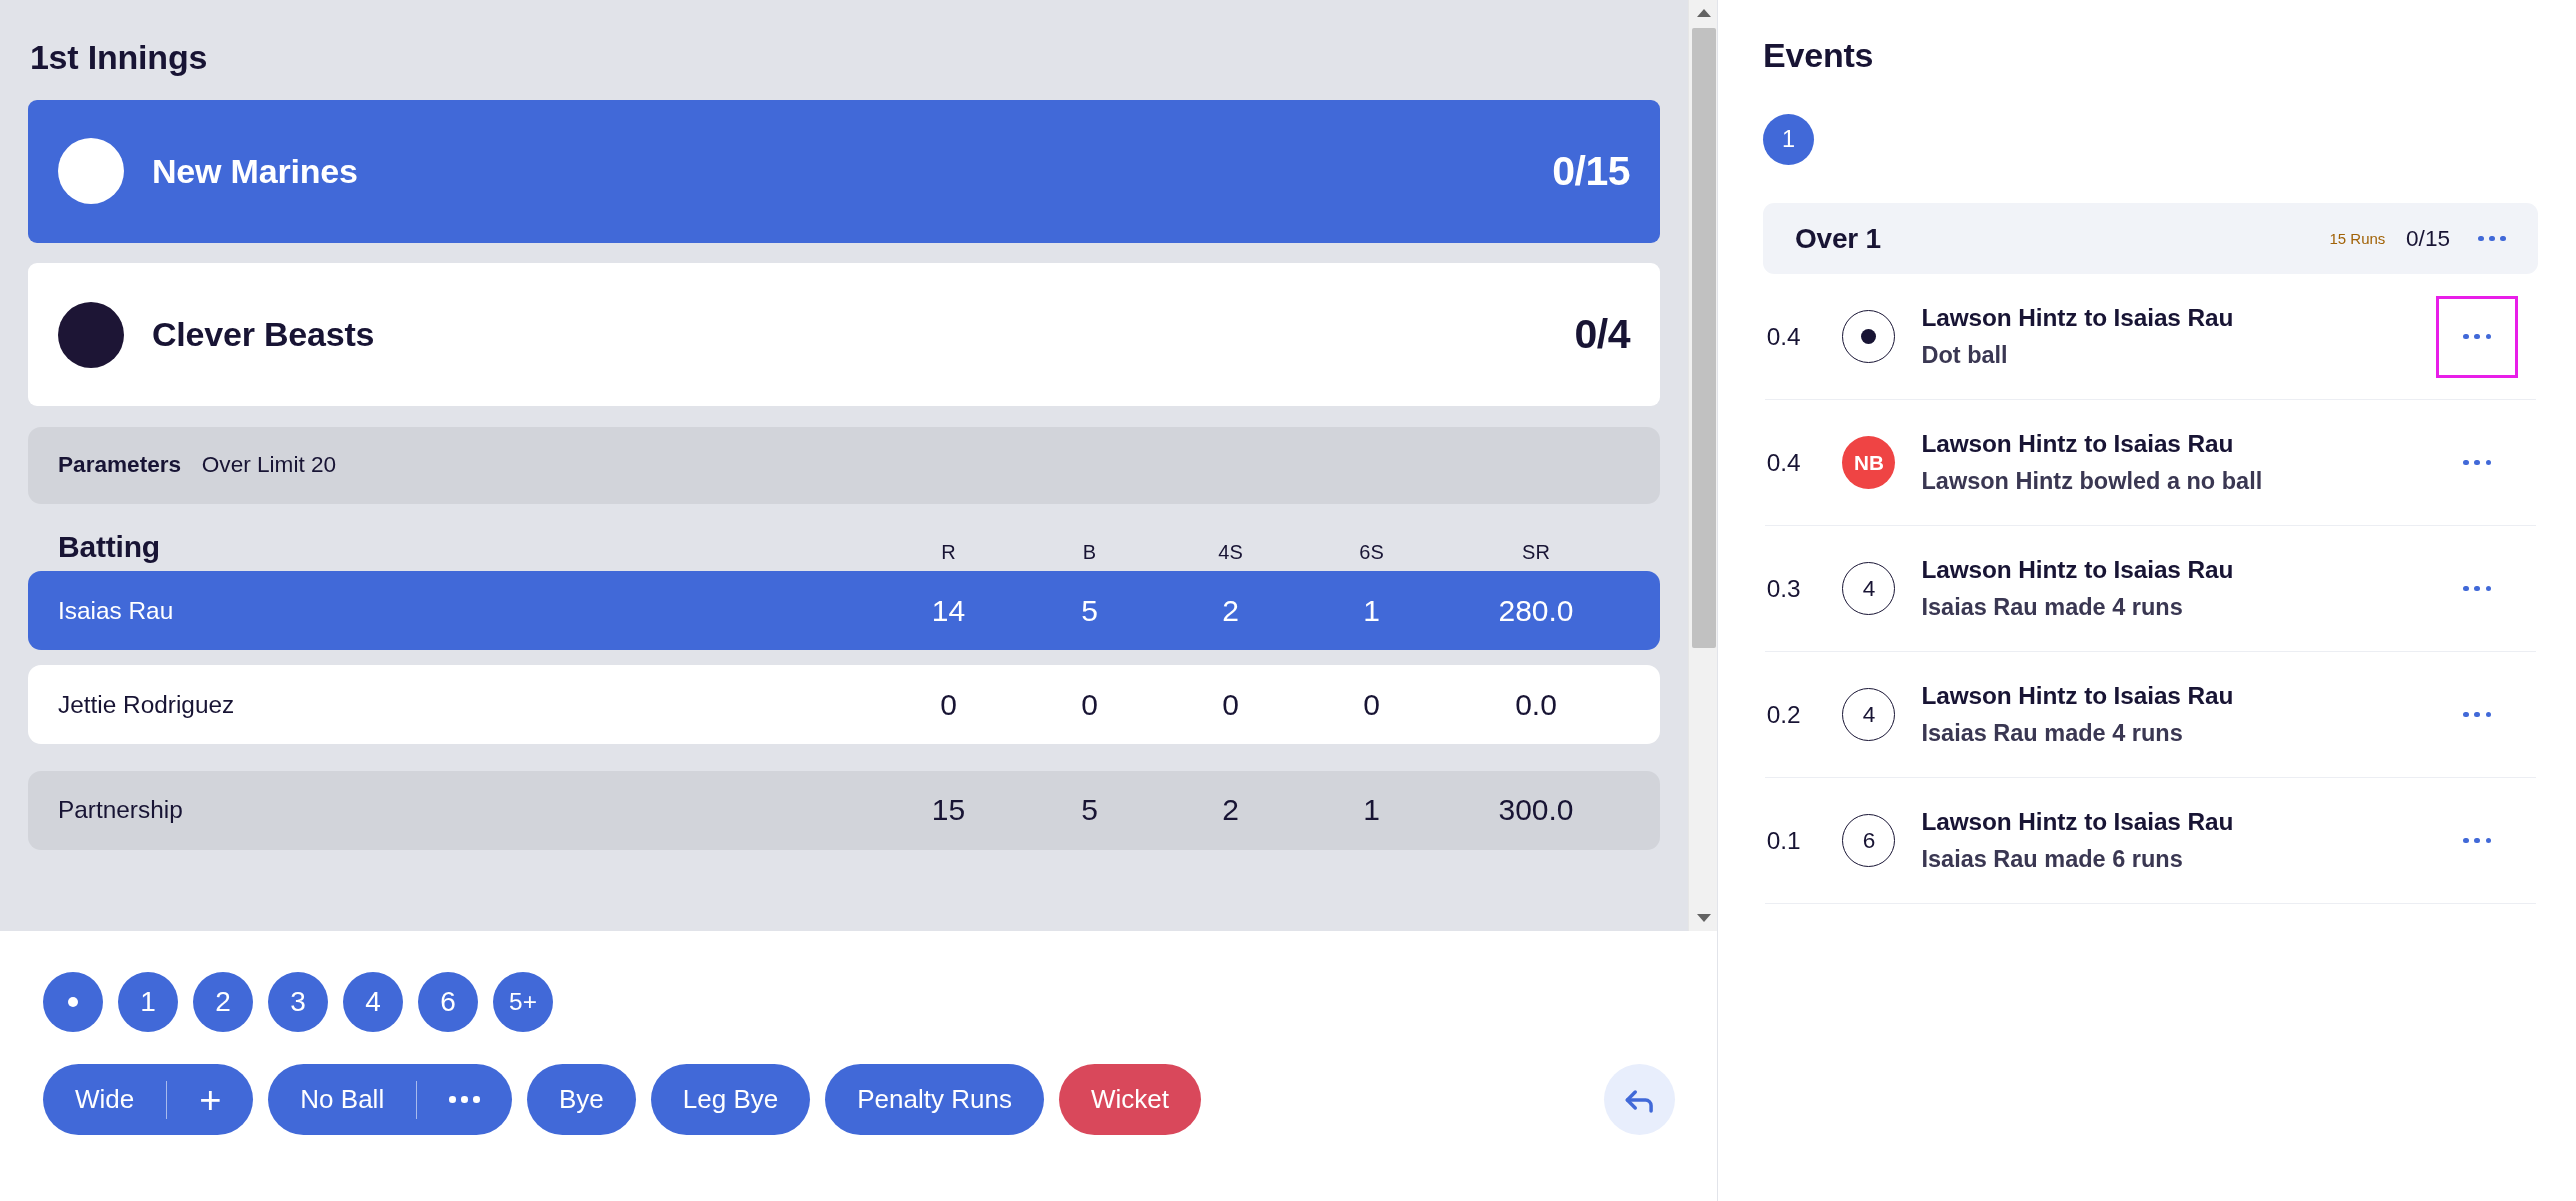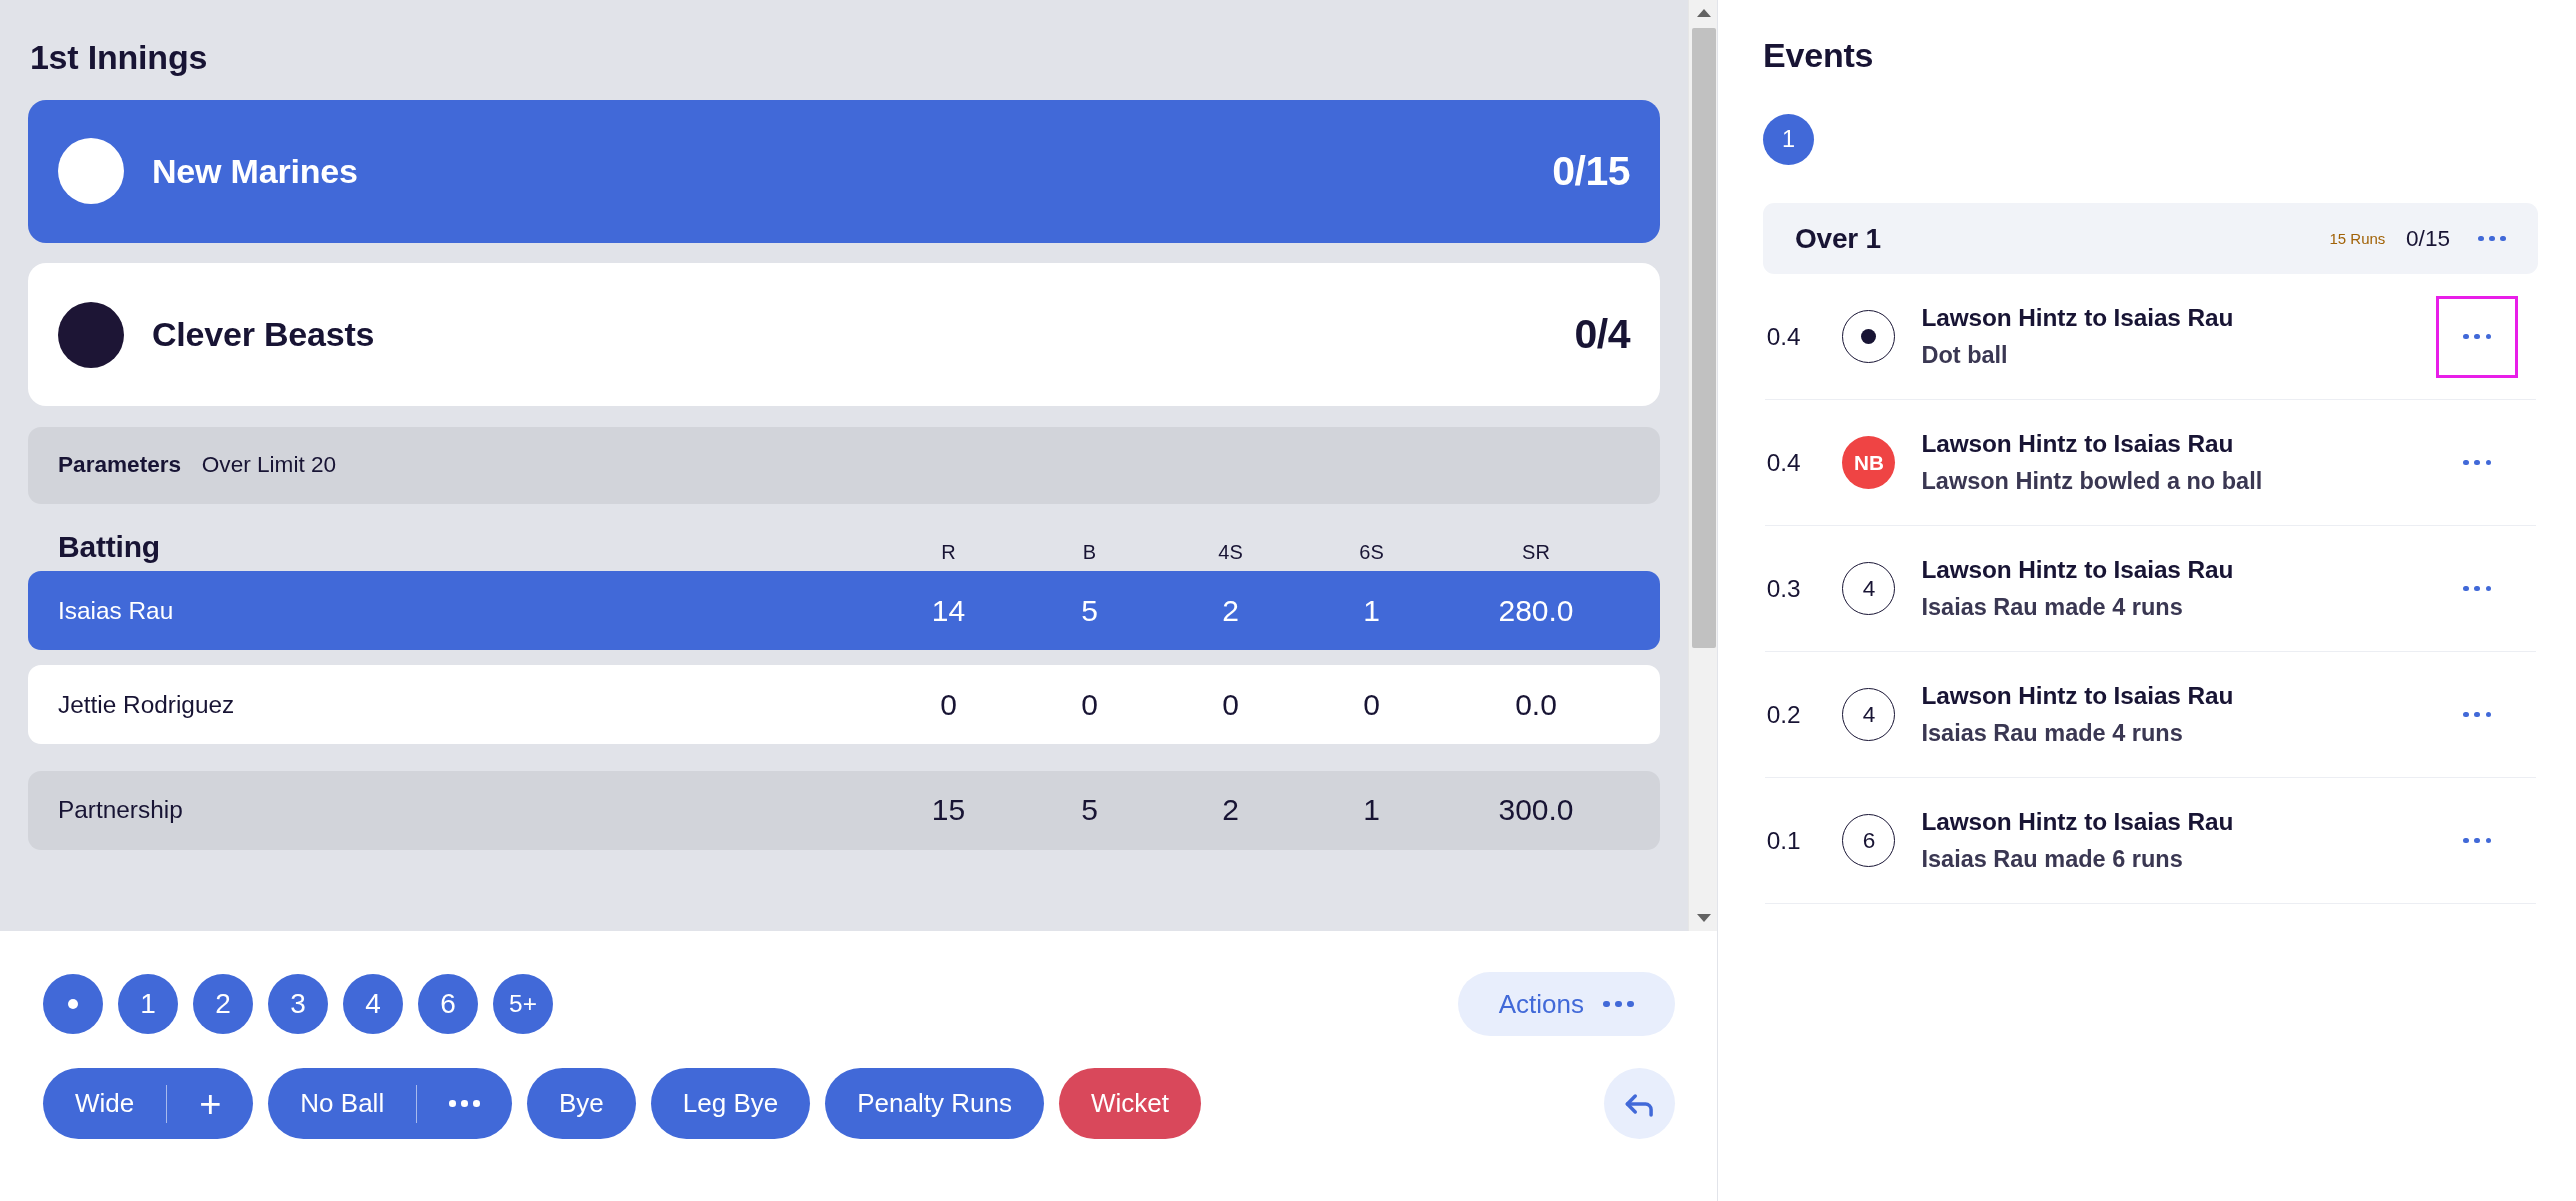--- a/index.html
+++ b/index.html
@@ -26,21 +26,21 @@
   }
   .scroll-inner { padding: 0 28px; }
 
   .innings-title {
     font-size: 34px; font-weight: 700; color: #181434;
     letter-spacing: -0.2px;
     padding: 38px 0 22.6px 1.9px;
   }
 
   .team-card {
-    height: 143px; border-radius: 18px;
+    height: 143px; border-radius: 9px;
     display: flex; align-items: center;
     padding: 0 30px;
     margin-bottom: 20.7px;
     justify-content: space-between;
   }
   .team-card.active { background: #4169d8; }
   .team-card.inactive { background: #ffffff; }
   .team-logo { width: 66px; height: 66px; border-radius: 50%; flex: 0 0 66px; }
   .team-logo.white { background: #ffffff; }
   .team-logo.dark { background: #1d1535; }
@@ -300,28 +300,20 @@
         <button class="runbtn">
           <span class="dot"></span>
         </button>
         <button class="runbtn">1</button>
         <button class="runbtn">2</button>
         <button class="runbtn">3</button>
         <button class="runbtn">4</button>
         <button class="runbtn">6</button>
         <button class="runbtn plus-five">5+</button>
 
-        <button class="actions-btn">
-          <span>Actions</span>
-          <span class="dots3">
-              <i></i>
-              <i></i>
-              <i></i>
-            </span>
-        </button>
       </div>
 
       <div class="row-extras">
         <button class="pill split">
           <span class="seg">Wide</span>
           <span class="sep"></span>
           <span class="seg">
             <span class="plus">+</span>
           </span>
         </button>

